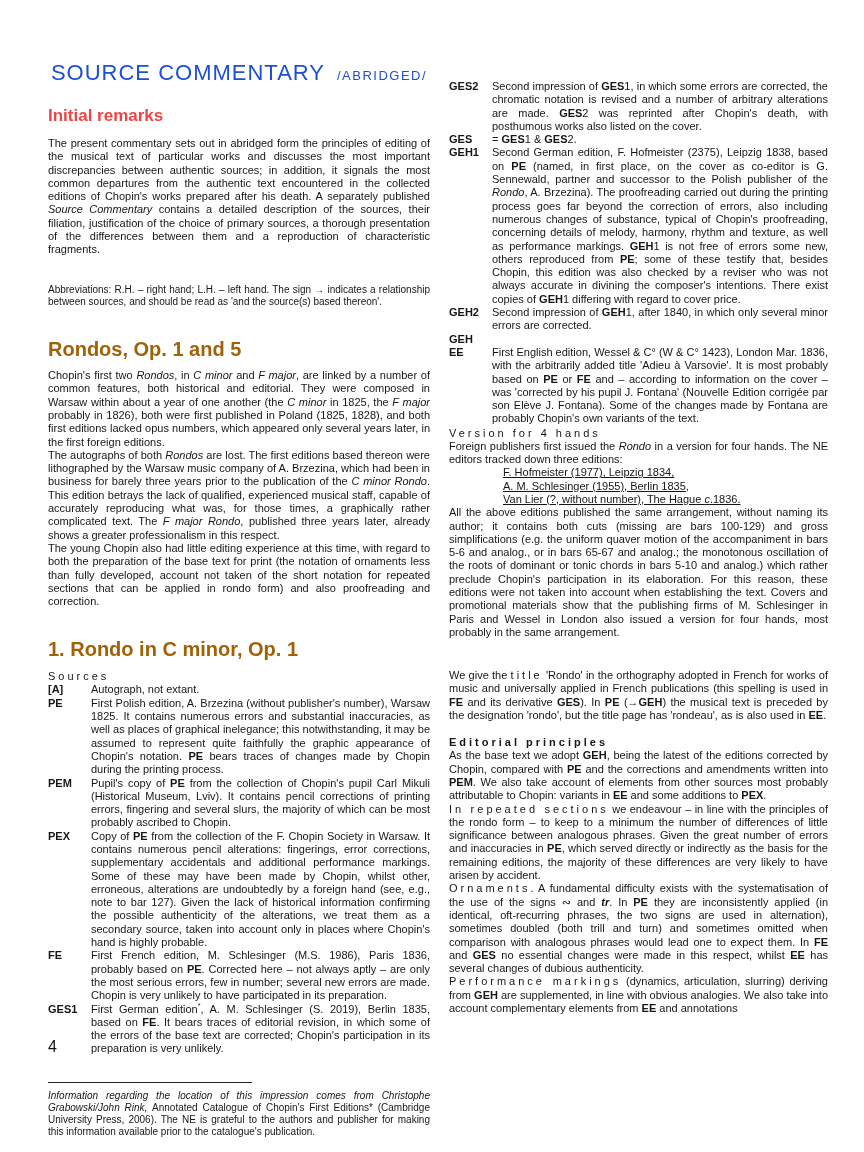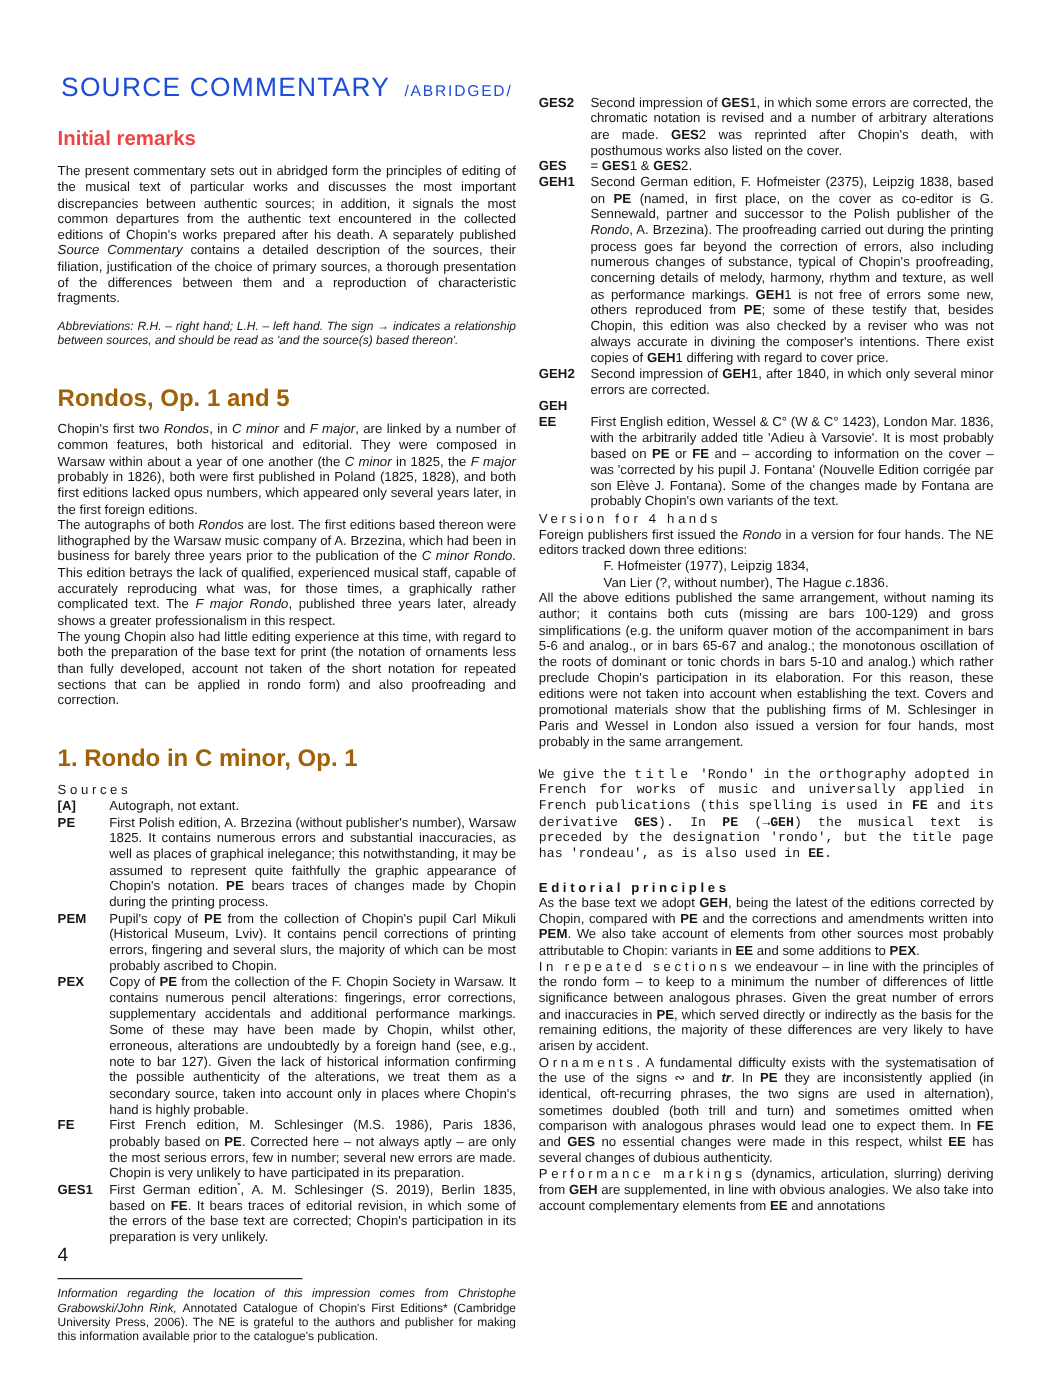--- a/index.html
+++ b/index.html
@@ -23,33 +23,33 @@
   h2.big2 { font-size:20px; font-weight:700; color:#a16207; margin-top:30px; margin-bottom:8px; }
 
   p.body {
     font-size:11px; line-height:13.3px;
     text-align:justify;
   }
   p.small {
     font-size:10px; line-height:12.2px;
     text-align:justify;
   }
-  .mt-note { margin-top:10px;font-style:italic; }
+  .mt-note { margin-top:27px; }
 
   .ls { letter-spacing:3px; }
   .label-row { font-size:11px; line-height:14px; color:#161616; }
 
   .src-row { display:flex; align-items:flex-start; }
   .src-sig  { width:43px; flex:0 0 43px; font-size:11px; line-height:13.3px; font-weight:700; }
   .src-desc { flex:1; font-size:11px; line-height:13.3px; text-align:justify; }
   .src-sig b { font-weight:700; }
 
-  .edition-line { font-size:11px; line-height:13.3px; padding-left:54px; text-align:left; }
+  .edition-line { font-size:11px; line-height:13.3px; padding-left:54px; text-align:left;text-decoration:underline; }
 
-  .para-gap  { margin-top:14px;font-family:Liberation Mono, monospace; }
+  .para-gap  { margin-top:30px; }
   .para-gap2 { margin-top:13px;font-weight:bold; }
 
   .footnote-sep {
     width:204px; height:0;
     border-top:1.5px solid #222;
     margin-top:26px; margin-bottom:7px;
   }
   .page-number {
     position:absolute; left:48px; top:1038px;
     font-size:16px; color:#111;
@@ -130,20 +130,21 @@
       <span class="src-sig"><b>GEH</b></span>
     </div>
     <div class="src-row">
       <span class="src-sig"><b>EE</b></span>
       <span class="src-desc">First English edition, Wessel &amp; C° (W &amp; C° 1423), London Mar. 1836, with the arbitrarily added title 'Adieu à Varsovie'. It is most probably based on <b>PE</b> or <b>FE</b> and – according to information on the cover – was 'corrected by his pupil J. Fontana' (Nouvelle Edition corrigée par son Elève J. Fontana). Some of the changes made by Fontana are probably Chopin's own variants of the text.</span>
     </div>
 
     <div class="label-row ls">Version for 4 hands</div>
     <p class="body">Foreign publishers first issued the <i>Rondo</i> in a version for four hands. The NE editors tracked down three editions:</p>
     <p class="body edition-line">F. Hofmeister (1977), Leipzig 1834,</p>
+    <p class="body edition-line">A. M. Schlesinger (1955), Berlin 1835,</p>
     <p class="body edition-line">Van Lier (?, without number), The Hague <i>c</i>.1836.</p>
     <p class="body">All the above editions published the same arrangement, without naming its author; it contains both cuts (missing are bars 100-129) and gross simplifications (e.g. the uniform quaver motion of the accompaniment in bars 5-6 and analog., or in bars 65-67 and analog.; the monotonous oscillation of the roots of dominant or tonic chords in bars 5-10 and analog.) which rather preclude Chopin's participation in its elaboration. For this reason, these editions were not taken into account when establishing the text. Covers and promotional materials show that the publishing firms of M. Schlesinger in Paris and Wessel in London also issued a version for four hands, most probably in the same arrangement.</p>
 
     <p class="body para-gap">We give the <span class="ls">title</span> 'Rondo' in the orthography adopted in French for works of music and universally applied in French publications (this spelling is used in <b>FE</b> and its derivative <b>GES</b>). In <b>PE</b> (→<b>GEH</b>) the musical text is preceded by the designation 'rondo', but the title page has 'rondeau', as is also used in <b>EE</b>.</p>
 
     <div class="label-row ls para-gap2">Editorial principles</div>
     <p class="body">As the base text we adopt <b>GEH</b>, being the latest of the editions corrected by Chopin, compared with <b>PE</b> and the corrections and amendments written into <b>PEM</b>. We also take account of elements from other sources most probably attributable to Chopin: variants in <b>EE</b> and some additions to <b>PEX</b>.</p>
     <p class="body"><span class="ls">In repeated sections</span> we endeavour – in line with the principles of the rondo form – to keep to a minimum the number of differences of little significance between analogous phrases. Given the great number of errors and inaccuracies in <b>PE</b>, which served directly or indirectly as the basis for the remaining editions, the majority of these differences are very likely to have arisen by accident.</p>
     <p class="body"><span class="ls">Ornaments</span>. A fundamental difficulty exists with the systematisation of the use of the signs ∾ and <b><i>tr</i></b>. In <b>PE</b> they are inconsistently applied (in identical, oft-recurring phrases, the two signs are used in alternation), sometimes doubled (both trill and turn) and sometimes omitted when comparison with analogous phrases would lead one to expect them. In <b>FE</b> and <b>GES</b> no essential changes were made in this respect, whilst <b>EE</b> has several changes of dubious authenticity.</p>
     <p class="body"><span class="ls">Performance markings</span> (dynamics, articulation, slurring) deriving from <b>GEH</b> are supplemented, in line with obvious analogies. We also take into account complementary elements from <b>EE</b> and annotations</p>

